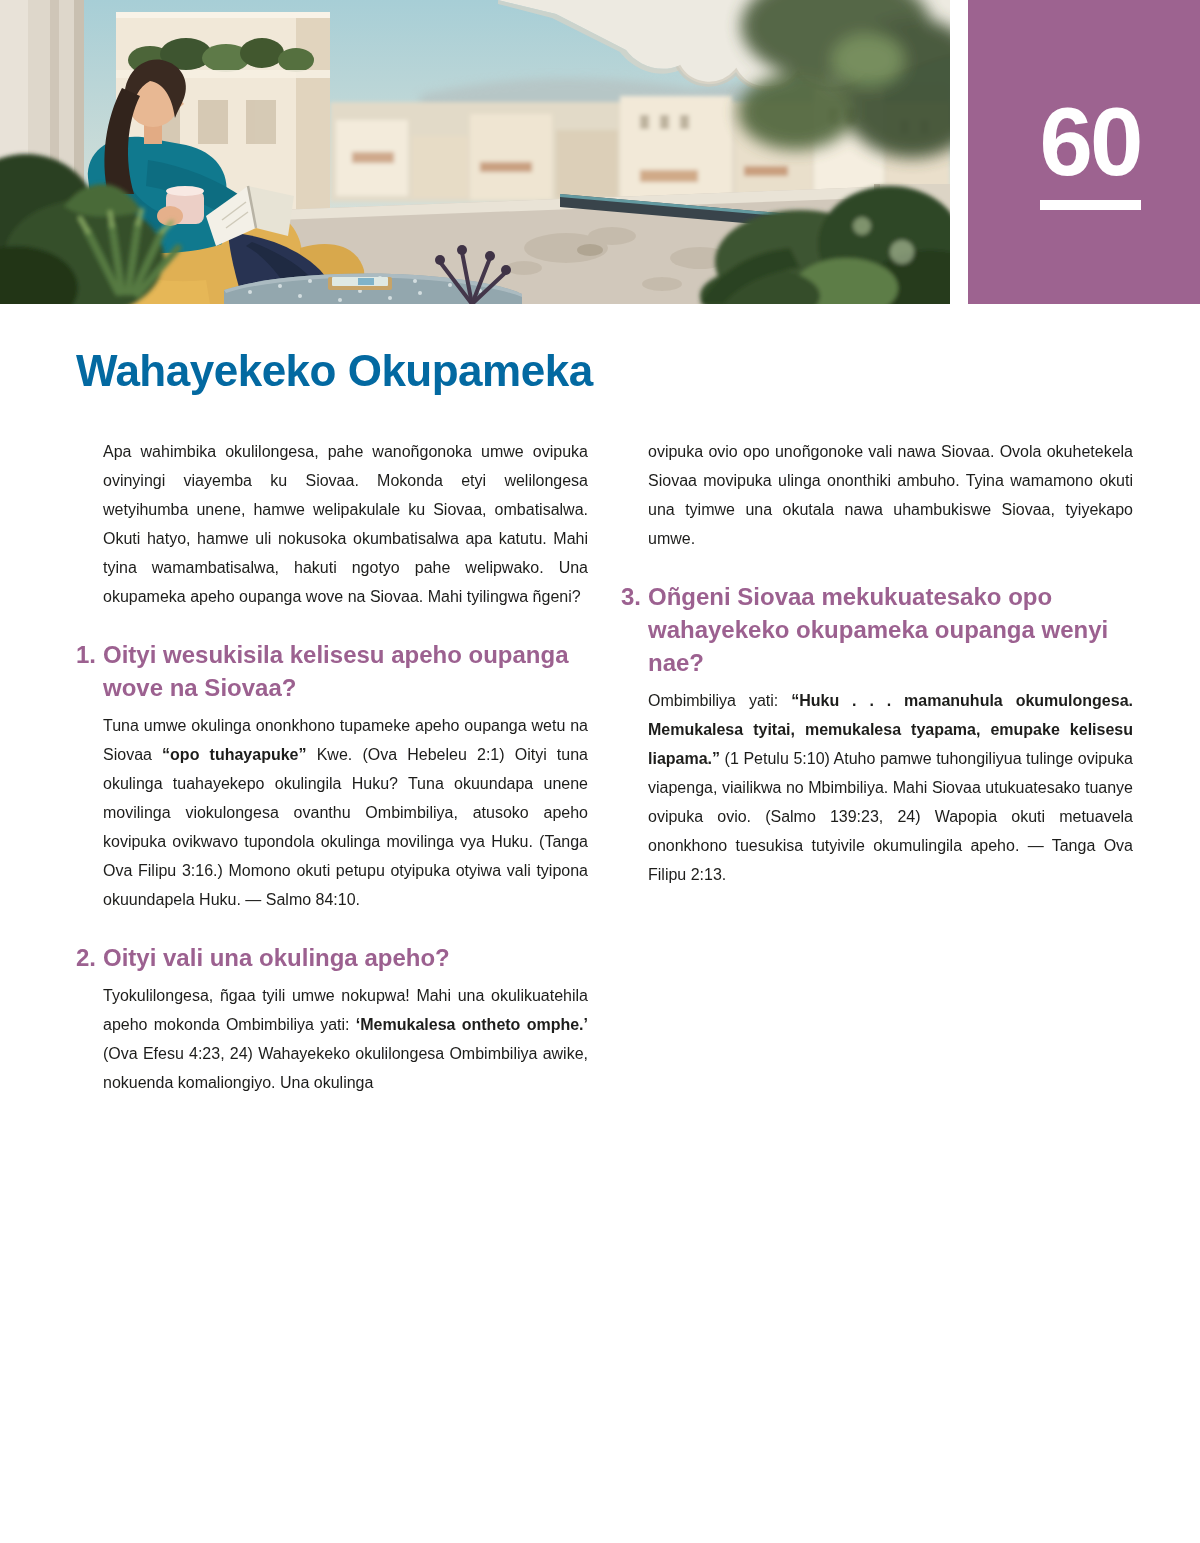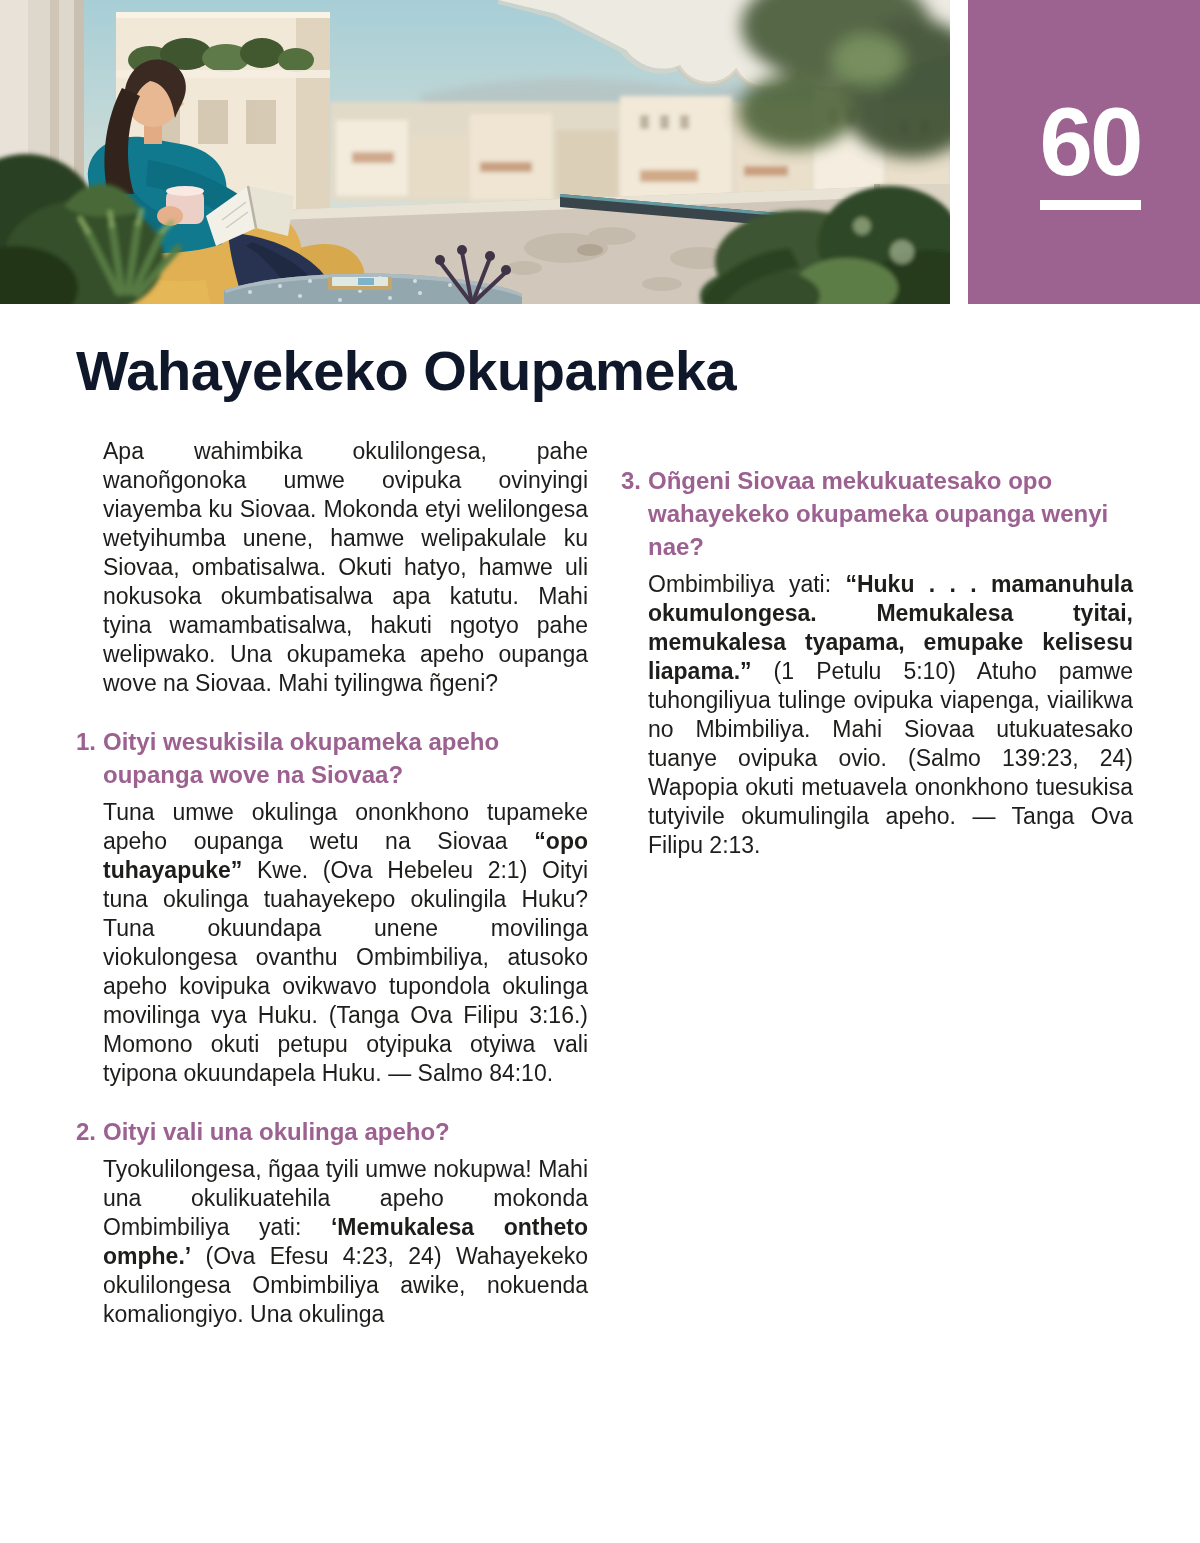--- a/index.html
+++ b/index.html
@@ -15,29 +15,29 @@
     width:244px;height:304px;margin-left:18px;flex:none;
     background:var(--accent,#9d6390);
     display:flex;flex-direction:column;align-items:center;justify-content:center;
   }
   .lesson-num{
     font-size:96px;font-weight:700;color:#ffffff;line-height:1;letter-spacing:-3px;
   }
   .lesson-rule{width:101px;height:10px;background:#ffffff;margin-top:10px;}
   
   .title{
-    margin:38px 68px 0 76px;font-size:56px;line-height:57px;font-weight:700;
-    color:#0f172a;letter-spacing:-0.5px;
+    margin:38px 68px 0 76px;font-size:44px;line-height:57px;font-weight:700;
+    color:#0369a1;letter-spacing:-0.5px;
   }
   .title span{display:block;}
   
   .cols{display:flex;margin:38px 0 0 76px;gap:33px;}
   .col{width:512px;flex:none;}
   .body{
-    margin:0 0 0 27px;font-size:23px;line-height:29px;text-align:justify;
+    margin:0 0 0 27px;font-size:16px;line-height:29px;text-align:justify;
     color:var(--text,#1d1d1b);
   }
   .b{font-weight:700;}
   .question{margin-top:27px;}
   .qhead{
     display:flex;font-weight:700;color:var(--heading,#9c6190);
     font-size:24px;line-height:33px;
   }
   .qnum{width:27px;flex:none;}
   .qtext{flex:1;}
@@ -273,35 +273,36 @@
   </h1>
 
   <main class="cols">
 
     <section class="col">
       <p class="body"><span>Apa wahimbika okulilongesa, pahe wanoñgonoka umwe ovipuka ovinyingi viayemba ku Siovaa. Mokonda etyi welilongesa wetyihumba unene, hamwe welipakulale ku Siovaa, ombatisalwa. Okuti hatyo, hamwe uli nokusoka okumbatisalwa apa katutu. Mahi tyina wamambatisalwa, hakuti ngotyo pahe welipwako. Una okupameka apeho oupanga wove na Siovaa. Mahi tyilingwa ñgeni?</span></p>
 
       <div class="question">
         <div class="qhead">
           <span class="qnum">1.</span>
-          <span class="qtext">Oityi wesukisila okupameka apeho oupanga wove na Siovaa?</span>
+          <span class="qtext">Oityi wesukisila kelisesu apeho oupanga wove na Siovaa?</span>
         </div>
         <p class="body"><span>Tuna umwe okulinga ononkhono tupameke apeho oupanga wetu na Siovaa </span><span class="b">“opo tuhayapuke”</span><span> Kwe. (Ova Hebeleu 2:1) Oityi tuna okulinga tuahayekepo okulingila Huku? Tuna okuundapa unene movilinga viokulongesa ovanthu Ombimbiliya, atusoko apeho kovipuka ovikwavo tupondola okulinga movilinga vya Huku. (Tanga Ova Filipu 3:16.) Momono okuti petupu otyipuka otyiwa vali tyipona okuundapela Huku. — Salmo 84:10.</span></p>
       </div>
 
       <div class="question">
         <div class="qhead">
           <span class="qnum">2.</span>
           <span class="qtext">Oityi vali una okulinga apeho?</span>
         </div>
         <p class="body"><span>Tyokulilongesa, ñgaa tyili umwe nokupwa! Mahi una okulikuatehila apeho mokonda Ombimbiliya yati: </span><span class="b">‘Memukalesa ontheto omphe.’</span><span> (Ova Efesu 4:23, 24) Wahayekeko okulilongesa Ombimbiliya awike, nokuenda komaliongiyo. Una okulinga</span></p>
       </div>
     </section>
 
     <section class="col">
+      <p class="body"><span>ovipuka ovio opo unoñgonoke vali nawa Siovaa. Ovola okuhetekela Siovaa movipuka ulinga ononthiki ambuho. Tyina wamamono okuti una tyimwe una okutala nawa uhambukiswe Siovaa, tyiyekapo umwe.</span></p>
 
       <div class="question">
         <div class="qhead">
           <span class="qnum">3.</span>
           <span class="qtext">Oñgeni Siovaa mekukuatesako opo wahayekeko okupameka oupanga wenyi nae?</span>
         </div>
         <p class="body"><span>Ombimbiliya yati: </span><span class="b">“Huku . . . mamanuhula okumulongesa. Memukalesa tyitai, memukalesa tyapama, emupake kelisesu liapama.”</span><span> (1 Petulu 5:10) Atuho pamwe tuhongiliyua tulinge ovipuka viapenga, viailikwa no Mbimbiliya. Mahi Siovaa utukuatesako tuanye ovipuka ovio. (Salmo 139:23, 24) Wapopia okuti metuavela ononkhono tuesukisa tutyivile okumulingila apeho. — Tanga Ova Filipu 2:13.</span></p>
       </div>
     </section>
 

